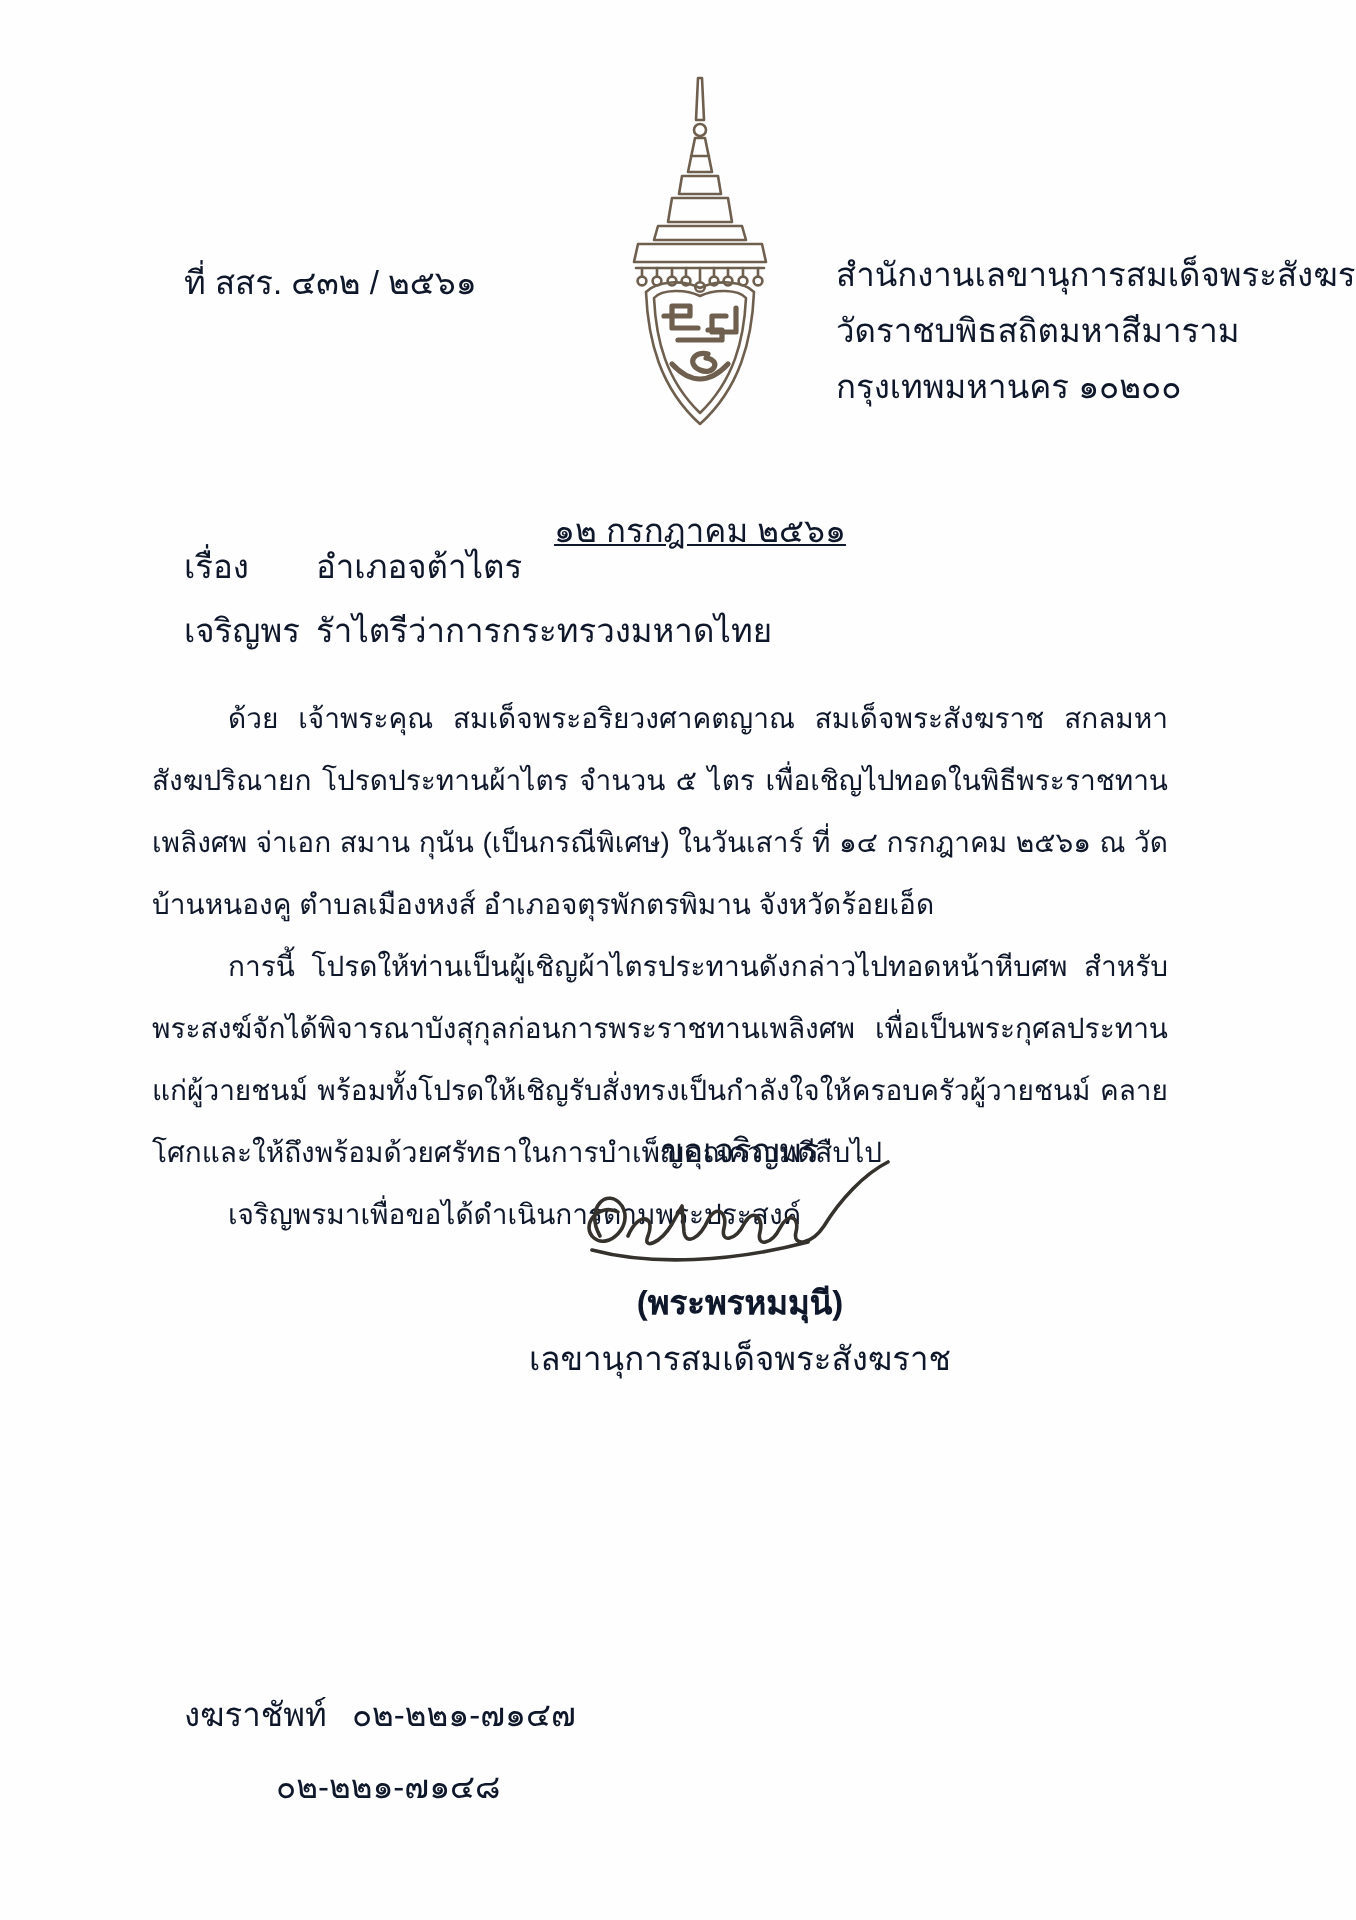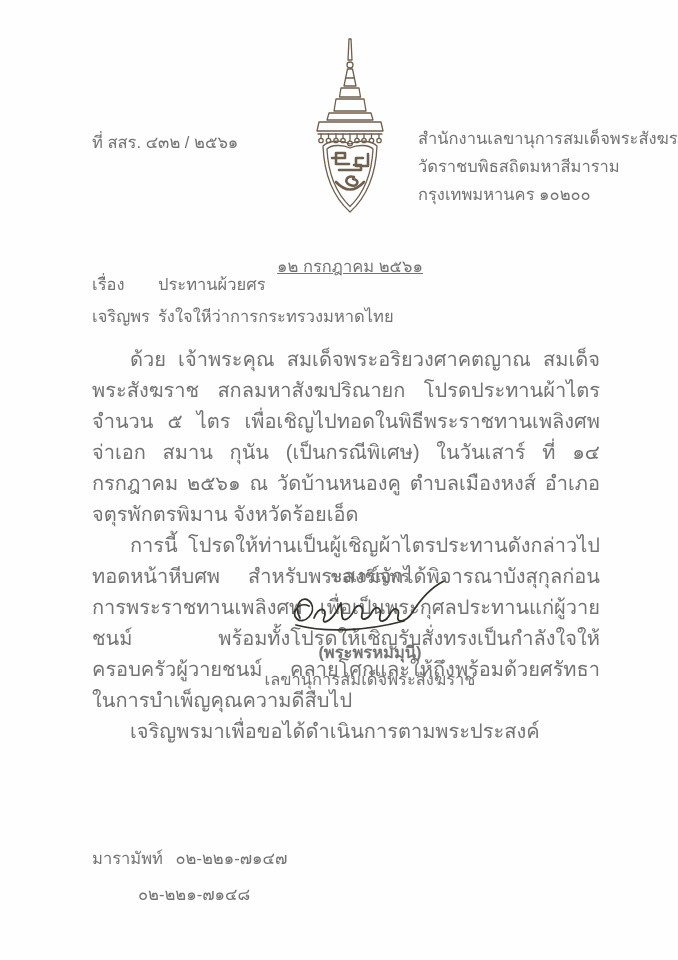--- a/index.html
+++ b/index.html
@@ -5,36 +5,36 @@
   html,body{margin:0;padding:0;}
   body{
     font-family:"Liberation Sans","DejaVu Sans",sans-serif;
     background:#e9e9e9;
   }
   .page{
     position:relative;
     width:678px;height:960px;
     margin:0 auto;
     background:#fefefe;
-    color:#737373;
+    color:#0f172a;
     overflow:hidden;
   }
   .abs{position:absolute;}
   .txt{font-size:16.5px;line-height:28px;white-space:nowrap;}
   .ref-no{left:92px;top:128px;}
   .emblem{left:312px;top:36px;}
   .org-block{left:418px;top:124px;text-align:left;}
   .org-block div{line-height:28px;}
   .date-line{left:100px;top:252px;width:500px;text-align:center;text-decoration:underline;}
   .meta-row{left:92px;top:270px;display:flex;}
   .meta-row.salutation{top:302px;}
   .meta-label{width:66px;flex:0 0 66px;}
   .body-block{
-    left:92px;top:344px;width:508px;
-    font-size:20px;line-height:31px;
+    left:76px;top:344px;width:508px;
+    font-size:14px;line-height:31px;
     text-align:justify;
   }
   .body-block p{margin:0;text-indent:38px;}
   .closing-salute{left:105px;top:562px;width:500px;text-align:center;padding-left:15px;}
   .signature{left:284px;top:578px;}
   .signer-name{left:120px;top:638px;width:500px;text-align:center;font-weight:bold;}
   .signer-title{left:120px;top:666px;width:500px;text-align:center;font-family:Liberation Serif, serif;}
   .phone-line1{left:92px;top:844px;}
   .phone-line2{left:138px;top:880px;}
   .phone-line1 .num{margin-left:8px;margin-top:13px;}
@@ -102,26 +102,26 @@
   <div class="abs txt org-block">
     <div>สำนักงานเลขานุการสมเด็จพระสังฆราช</div>
     <div>วัดราชบพิธสถิตมหาสีมาราม</div>
     <div>กรุงเทพมหานคร ๑๐๒๐๐</div>
   </div>
 
   <div class="abs txt date-line">๑๒ กรกฎาคม ๒๕๖๑</div>
 
   <div class="abs txt meta-row">
     <span class="meta-label">เรื่อง</span>
-    <span>ประทานผ้วยศร</span>
+    <span>อำเภอจต้าไตร</span>
   </div>
 
   <div class="abs txt meta-row salutation">
     <span class="meta-label">เจริญพร</span>
-    <span>รังใจใหีว่าการกระทรวงมหาดไทย</span>
+    <span>รัาไตรีว่าการกระทรวงมหาดไทย</span>
   </div>
 
   <div class="abs body-block">
     <p>ด้วย เจ้าพระคุณ สมเด็จพระอริยวงศาคตญาณ สมเด็จพระสังฆราช สกลมหาสังฆปริณายก โปรดประทานผ้าไตร จำนวน ๕ ไตร เพื่อเชิญไปทอดในพิธีพระราชทานเพลิงศพ จ่าเอก สมาน กุนัน (เป็นกรณีพิเศษ) ในวันเสาร์ ที่ ๑๔ กรกฎาคม ๒๕๖๑ ณ วัดบ้านหนองคู ตำบลเมืองหงส์ อำเภอจตุรพักตรพิมาน จังหวัดร้อยเอ็ด</p>
     <p>การนี้ โปรดให้ท่านเป็นผู้เชิญผ้าไตรประทานดังกล่าวไปทอดหน้าหีบศพ สำหรับพระสงฆ์จักได้พิจารณาบังสุกุลก่อนการพระราชทานเพลิงศพ เพื่อเป็นพระกุศลประทานแก่ผู้วายชนม์ พร้อมทั้งโปรดให้เชิญรับสั่งทรงเป็นกำลังใจให้ครอบครัวผู้วายชนม์ คลายโศกและให้ถึงพร้อมด้วยศรัทธาในการบำเพ็ญคุณความดีสืบไป</p>
     <p>เจริญพรมาเพื่อขอได้ดำเนินการตามพระประสงค์</p>
   </div>
 
   <div class="abs txt closing-salute">ขอเจริญพร</div>
 
@@ -130,18 +130,18 @@
       <path d="M16,40 C8,26 20,15 27,25 C33,35 20,47 13,41 C6,35 15,23 25,28"></path>
       <path d="M30,40 C35,28 44,29 40,40 C37,47 46,44 52,34 L57,25 L58,38 C59,45 66,41 70,32 C74,24 80,28 78,36 C76,44 84,42 88,34 C92,26 98,30 96,38 C94,46 102,44 106,36 C110,28 116,30 114,38 C112,46 122,44 128,35 C136,22 148,9 160,3"></path>
       <path d="M12,47 C42,55 82,53 120,43"></path>
     </svg>
   </div>
 
   <div class="abs txt signer-name">(พระพรหมมุนี)</div>
   <div class="abs txt signer-title">เลขานุการสมเด็จพระสังฆราช</div>
 
   <div class="abs txt phone-line1">
-    <span>มารามัพท์</span>
+    <span>งฆราชัพท์</span>
     <span class="num">๐๒-๒๒๑-๗๑๔๗</span>
   </div>
   <div class="abs txt phone-line2">๐๒-๒๒๑-๗๑๔๘</div>
 
 </div>
 
 </body></html>

